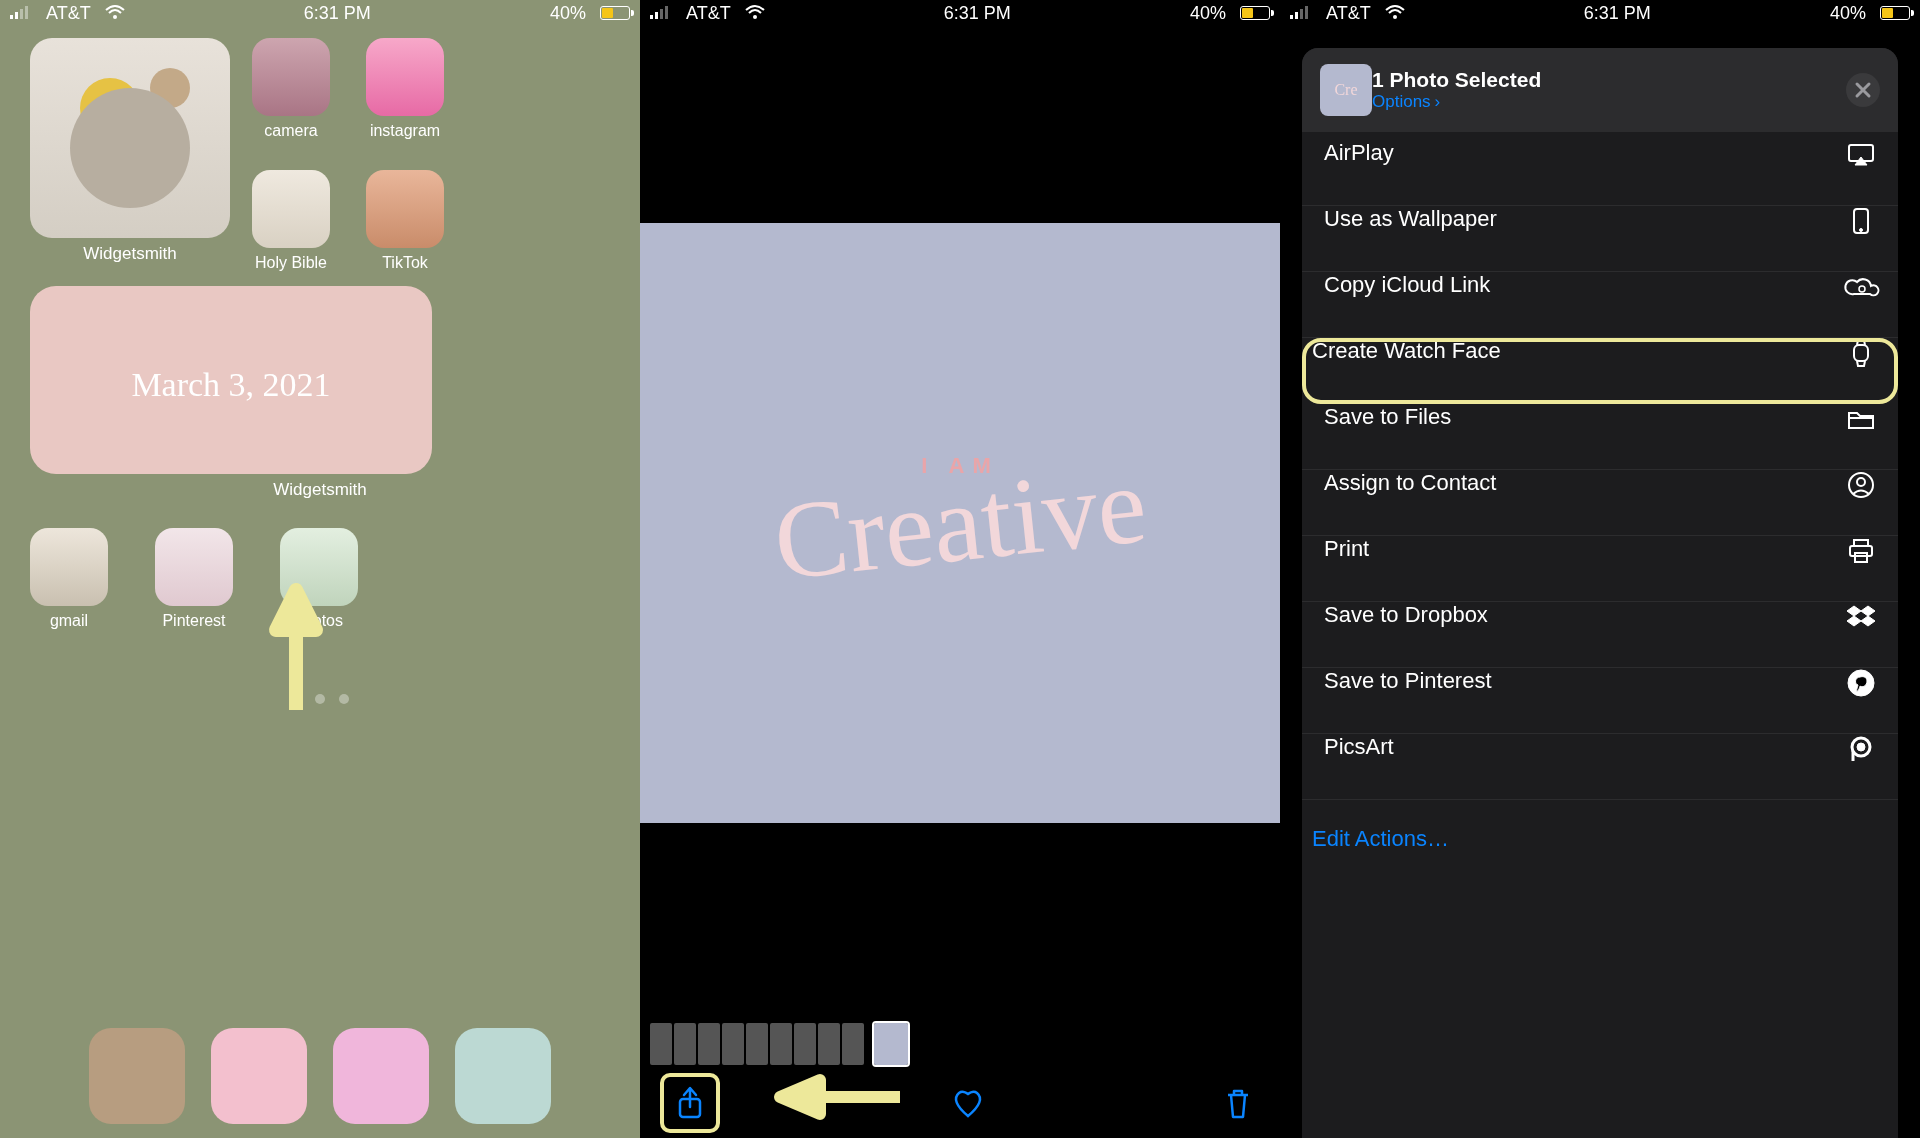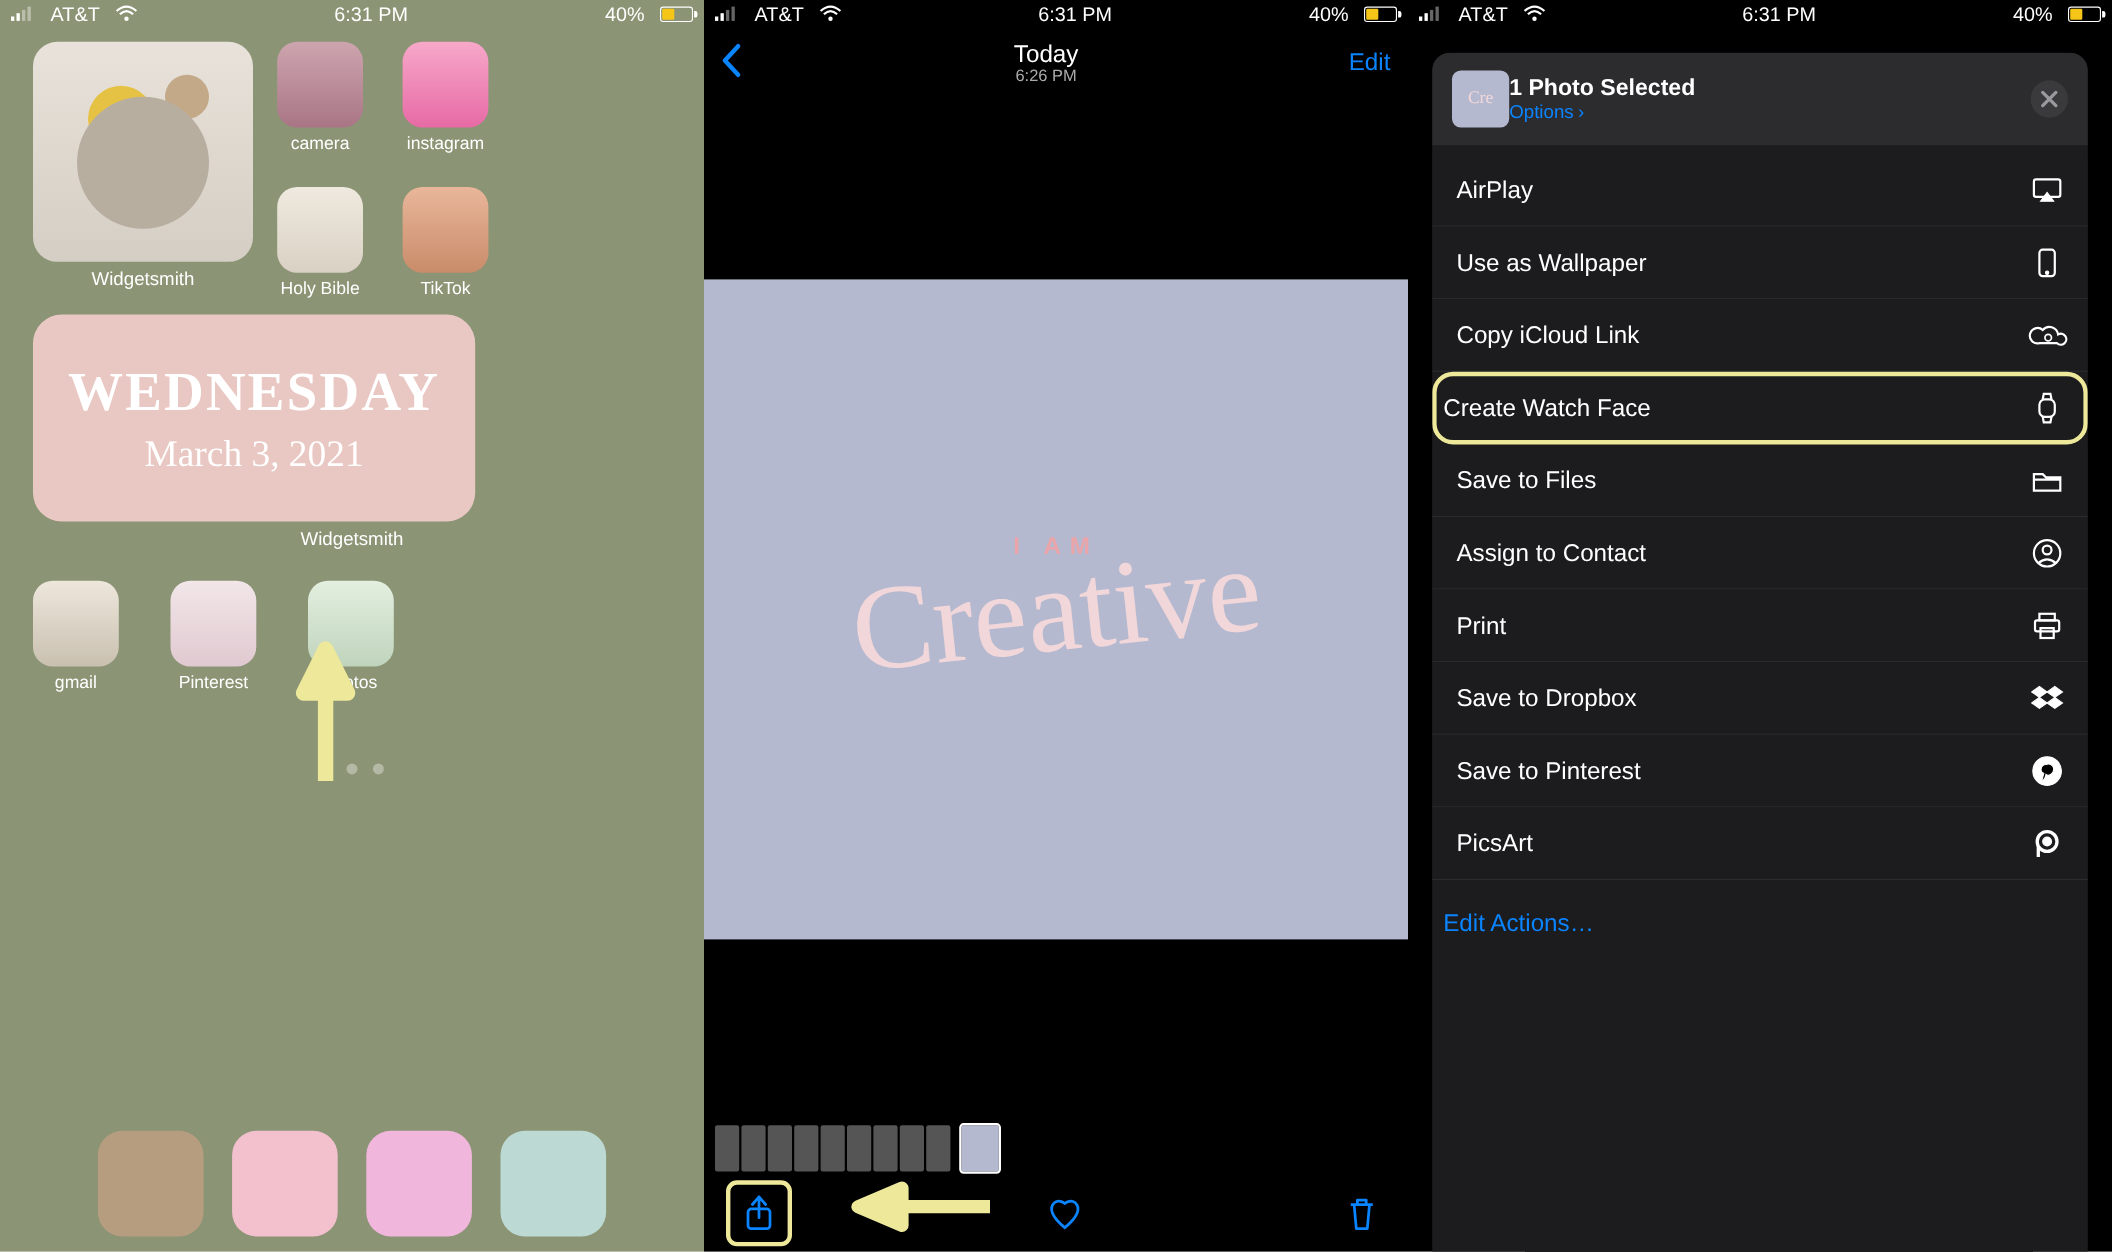--- a/index.html
+++ b/index.html
@@ -56,21 +56,21 @@
   .arrowLeft { position:absolute; left:560px; bottom:24px; }
   
   .sheet-col { background:#000; color:#fff; }
   .sheet { position:absolute; left:22px; right:22px; top:48px; bottom:0; background:#1c1c1e; border-radius:16px 16px 0 0; padding-top:0; overflow:hidden; }
   .sheet-hdr { height:84px; display:flex; align-items:center; padding:0 18px; background:#2c2c2e; }
   .sheet-hdr .thumb { width:52px; height:52px; border-radius:8px; background:#b4b9cf; display:flex; align-items:center; justify-content:center; font-family:'Brush Script MT',cursive; font-size:16px; color:#f2d7da; }
   .sheet-hdr .title { font-size:21px; font-weight:600; color:#fff; }
   .sheet-hdr .opts { font-size:17px; color:#0a84ff; display:flex; align-items:center; gap:4px; }
   .sheet-hdr .close { margin-left:auto; width:34px; height:34px; border-radius:50%; background:#3a3a3c; display:flex; align-items:center; justify-content:center; }
   .sheet-list { padding:8px 0; }
-  .sheet-item { height:66px; margin:0 0; padding:0 22px; display:flex; align-items:center; justify-content:space-between; font-size:22px; color:#fff; border-bottom:1px solid #2c2c2e; background:#1c1c1e; }
+  .sheet-item { height:66px; margin:0 0; padding:0 22px; display:flex; align-items:flex-start; justify-content:space-between; font-size:22px; color:#fff; border-bottom:1px solid #2c2c2e; background:#1c1c1e; }
   .sheet-item:first-child { border-top:0; }
   .sheet-item.hl { outline:4px solid #ede89a; outline-offset:-4px; border-radius:19px;padding-left:10px; }
   .sheet .editA { padding:18px 10px; color:#0a84ff; font-size:22px; }
   .sheet-item .ricon { width:30px; height:30px; display:flex; align-items:center; justify-content:center; }
   .sheet-item .ricon svg { stroke:#fff; fill:none; }
   
   svg { overflow:visible; }
   
   .tile.c1{ background:linear-gradient(#cda5af,#a97585);} .tile.c2{ background:linear-gradient(#f7a8c9,#e76aa5);} 
   .tile.c3{ background:linear-gradient(#efe9df,#d9d1c3);} .tile.c4{ background:linear-gradient(#e9b69a,#c98c6a);} 
@@ -132,21 +132,20 @@
           <div class="app">
               <div class="tile c4"></div>
               <div class="lbl">TikTok</div>
             </div>
         </div>
       </div>
     </div>
 
     <div style="text-align:center">
       <div class="med-widget">
-        <div class="dow">WEDNESDAY</div>
         <div class="date">March 3, 2021</div>
       </div>
       <div class="block-label">Widgetsmith</div>
     </div>
 
     <div class="row3">
       <div class="app">
           <div class="tile c5"></div>
           <div class="lbl">gmail</div>
         </div>
@@ -201,30 +200,20 @@
     <div class="right">
       <span>40%</span>
       <span class="batt">
           <span class="batt-outline">
             <span class="batt-fill"></span>
           </span>
         </span>
     </div>
   </div>
 
-  <div class="navbar">
-    <div class="back"><svg width="20" height="30">
-          <path d="M15 2 L3 15 L15 28" stroke-width="4" fill="none" stroke-linecap="round" stroke-linejoin="round"></path>
-        </svg></div>
-    <div class="center">
-      <div class="t1">Today</div>
-      <div class="t2">6:26 PM</div>
-    </div>
-    <div class="edit">Edit</div>
-  </div>
 
   <div class="photo-body">
     <div class="photo-img">
       <div class="small">I AM</div>
       <div class="script">Creative</div>
     </div>
   </div>
 
   <div class="thumbs">
     <div class="th"></div>

